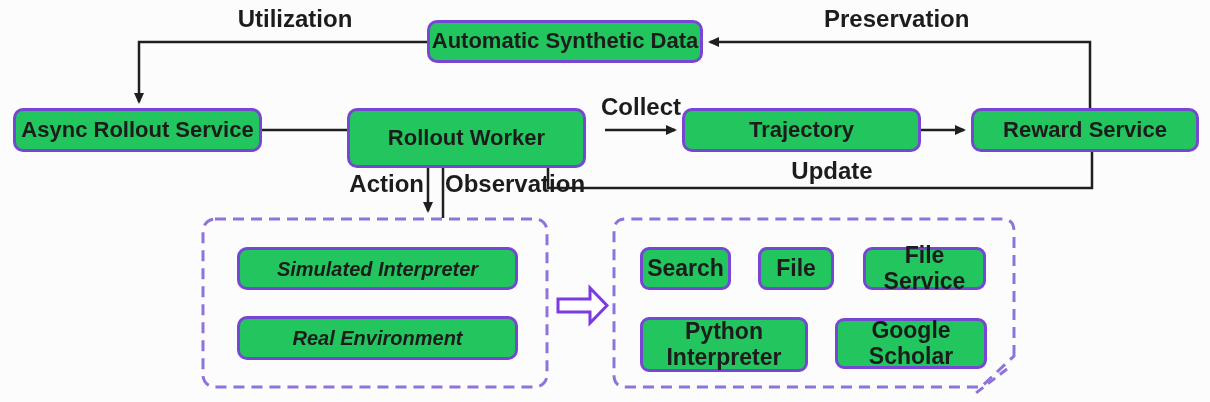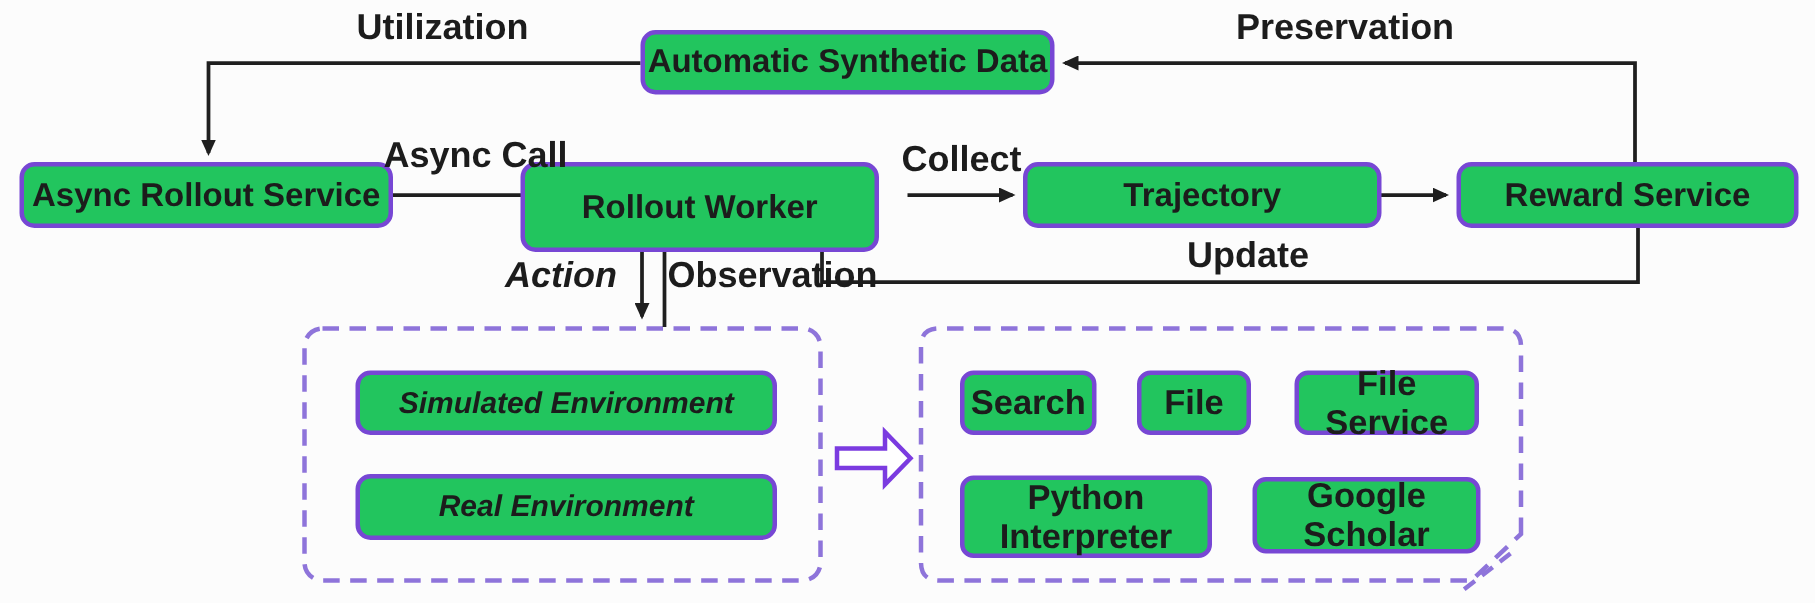--- a/index.html
+++ b/index.html
@@ -56,41 +56,40 @@
   <div class="node" style="left:427px;top:20px;width:276px;height:43px;">Automatic Synthetic Data</div>
 
   <div class="node" style="left:13px;top:108px;width:249px;height:44px;">Async Rollout Service</div>
 
   <div class="node" style="left:347px;top:108px;width:239px;height:60px;">Rollout Worker</div>
 
   <div class="node" style="left:682px;top:108px;width:239px;height:44px;">Trajectory</div>
 
   <div class="node" style="left:971px;top:108px;width:228px;height:44px;">Reward Service</div>
 
-  <div class="node env" style="left:237px;top:247px;width:281px;height:43px;">Simulated Environment</div>
+  <div class="node env" style="left:237px;top:247px;width:281px;height:43px;">Simulated Interpreter</div>
 
   <div class="node env" style="left:237px;top:316px;width:281px;height:44px;">Real Environment</div>
 
   <div class="node tool" style="left:640px;top:247px;width:91px;height:43px;">Search</div>
 
   <div class="node tool" style="left:758px;top:247px;width:76px;height:43px;">File</div>
 
   <div class="node tool" style="left:863px;top:247px;width:123px;height:43px;">File Service</div>
 
   <div class="node tool" style="left:640px;top:317px;width:168px;height:55px;padding:0 18px;">Python Interpreter</div>
 
   <div class="node tool" style="left:835px;top:318px;width:152px;height:51px;">Google Scholar</div>
 
   <div class="edge-label" style="left:225px;top:8px;width:140px;">Utilization</div>
 
   <div class="edge-label" style="left:824px;top:8px;width:140px;">Preservation</div>
 
-  <div class="edge-label" style="left:247px;top:93px;width:140px;">Async Call</div>
 
   <div class="edge-label" style="left:591px;top:96px;width:100px;">Collect</div>
 
-  <div class="edge-label" style="left:324px;top:173px;width:100px;font-style:italic;">Action</div>
+  <div class="edge-label" style="left:324px;top:173px;width:100px;text-align:right;">Action</div>
 
   <div class="edge-label" style="left:445px;top:173px;width:120px;text-align:left;">Observation</div>
 
   <div class="edge-label" style="left:772px;top:160px;width:120px;">Update</div>
 
 </div>
 
 </body></html>

